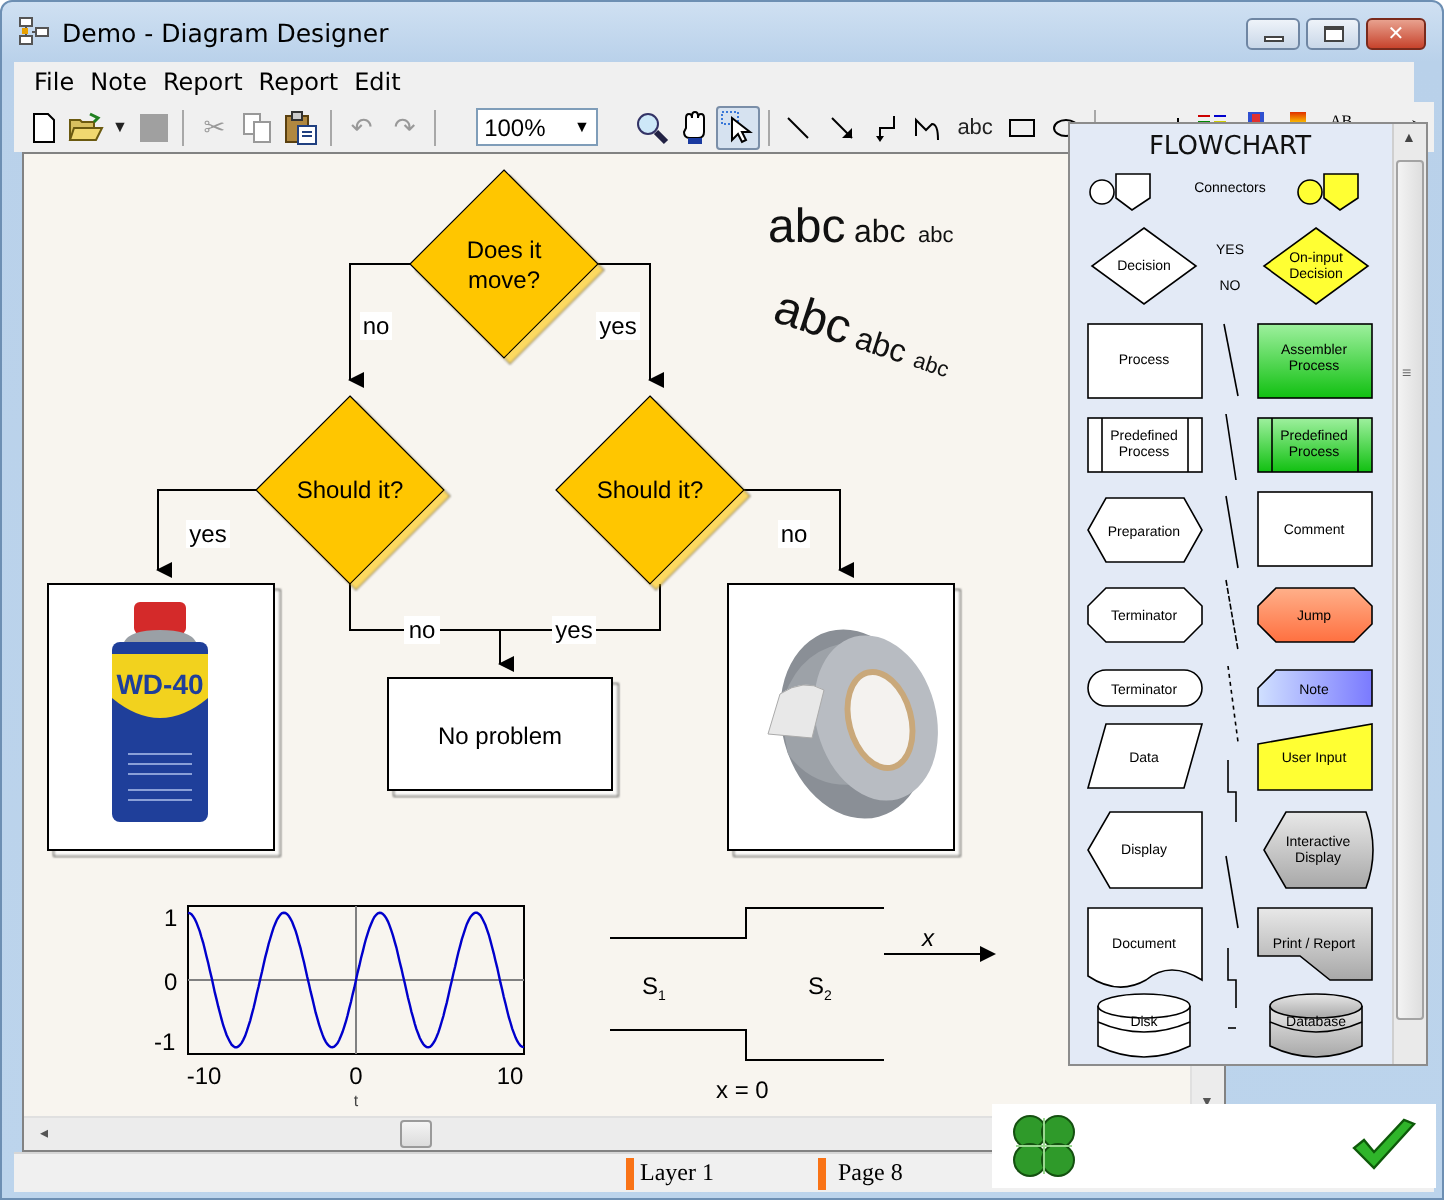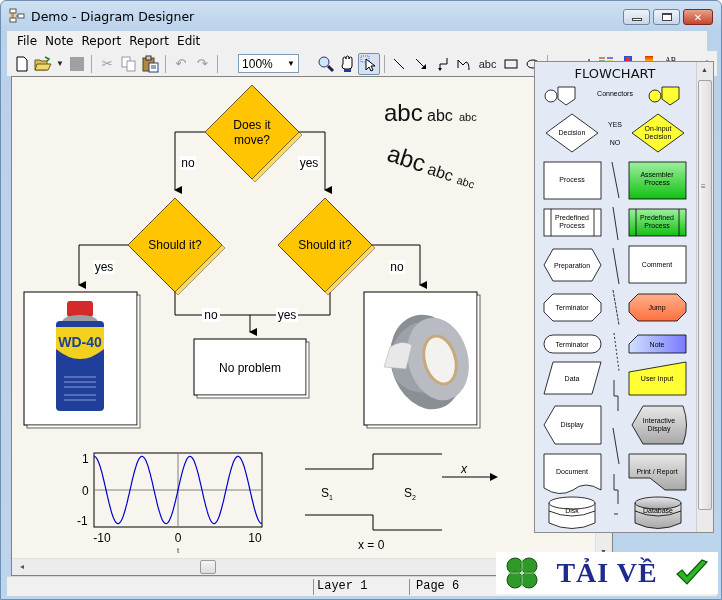--- a/index.html
+++ b/index.html
@@ -32,21 +32,21 @@
   .canvas { position: absolute; left: 0; top: 0; width: 500px; height: 480px; }
   .vscroll { position: absolute; right: 0; top: 0; width: 17px; height: 482px; background: #ececec; border-left: 1px solid #e0e0e0; }
   .vscroll .up { position: absolute; top: 4px; left: 4px; font-size: 7px; color: #555; }
   .vscroll .dn { position: absolute; bottom: 4px; left: 4px; font-size: 7px; color: #555; }
   .vscroll .thumb { position: absolute; top: 118px; left: 1px; width: 14px; height: 16px; border: 1px solid #9a9a9a; border-radius: 2px; background: linear-gradient(90deg, #f4f4f4, #dcdcdc); }
   .hscroll { position: absolute; left: 0; bottom: 0; width: 500px; height: 17px; background: #ececec; border-top: 1px solid #e0e0e0; }
   .hscroll .left { position: absolute; left: 8px; top: 3px; font-size: 8px; color: #555; }
   .hscroll .thumb { position: absolute; left: 188px; top: 1px; width: 16px; height: 14px; border: 1px solid #9a9a9a; border-radius: 2px; background: linear-gradient(#f4f4f4, #dcdcdc); }
 
   .statusbar { position: absolute; left: 6px; top: 575px; width: 710px; height: 20px; background: #f0f0f0; border-top: 1px solid #d6d6d6; }
-  .status-pane { position: absolute; top: 2px; height: 16px; font-size: 12px; font-family: Liberation Mono, monospace; border-left: 1px solid #f97316; padding-left: 3px; }
+  .status-pane { position: absolute; top: 2px; height: 16px; font-size: 12px; font-family: Liberation Serif, serif; border-left: 4px solid #f97316; padding-left: 3px; }
 
   .palette { position: absolute; left: 533px; top: 60px; width: 180px; height: 472px; background: #e3eaf6; border: 1px solid #8c8c8c; overflow: hidden; }
   .palette-title { position: absolute; left: 0; top: 4px; width: 160px; text-align: center; font-size: 13px; color: #111; font-family: "DejaVu Sans", sans-serif; }
   .pscroll { position: absolute; right: 0; top: 0; width: 17px; height: 470px; background: #eaeaea; border-left: 1px solid #cfcfcf; }
   .pscroll .thumb { position: absolute; top: 18px; left: 1px; width: 14px; height: 430px; border: 1px solid #a3a3a3; border-radius: 2px; background: linear-gradient(90deg,#f3f3f3,#dedede); }
   .pscroll .up { position: absolute; top: 4px; left: 4px; font-size: 7px; color: #444; }
   .pscroll .grip { position: absolute; top: 120px; left: 4px; font-size: 8px; color: #666; }
   .watermark { position: absolute; left: 495px; top: 551px; width: 222px; height: 42px; background: #fff; display: flex; align-items: center; justify-content: space-between; padding: 0 8px; }
   .wm-text { font-family: "Liberation Serif", serif; font-size: 28px; font-weight: bold; color: #1e2a8c; letter-spacing: 1px; }
 </style>
@@ -484,31 +484,30 @@
     </svg>
     <div class="pscroll">
       <span class="up">▲</span>
       <div class="thumb"></div>
       <span class="grip">≡</span>
     </div>
   </div>
 
   <div class="statusbar">
     <span class="status-pane" style="left:306px;width:96px">Layer 1</span>
-    <span class="status-pane" style="left:402px;width:96px;padding-left:6px">Page 6</span>
+    <span class="status-pane" style="left:402px;width:96px;padding-left:6px">Page 8</span>
   </div>
 
   <div class="watermark">
     <svg width="36" height="36" viewBox="0 0 36 36">
       <g fill="#2f9a2a" stroke="#145010" stroke-width="1">
         <circle cx="11" cy="11" r="8"></circle>
           <circle cx="25" cy="11" r="8"></circle>
           <circle cx="11" cy="25" r="8"></circle>
           <circle cx="25" cy="25" r="8"></circle>
       </g>
       <path d="M18 4 V32 M4 18 H32" stroke="#9ad890" stroke-width="1"></path>
     </svg>
-    <span class="wm-text">TẢI VỀ</span>
     <svg width="36" height="30" viewBox="0 0 36 30">
       <path d="M3 16 L13 26 L33 4 L28 2 L13 18 L8 12 Z" fill="#2fb52a" stroke="#0e5a0a" stroke-width="1.2"></path>
     </svg>
   </div>
 </div>
 
 </body></html>

